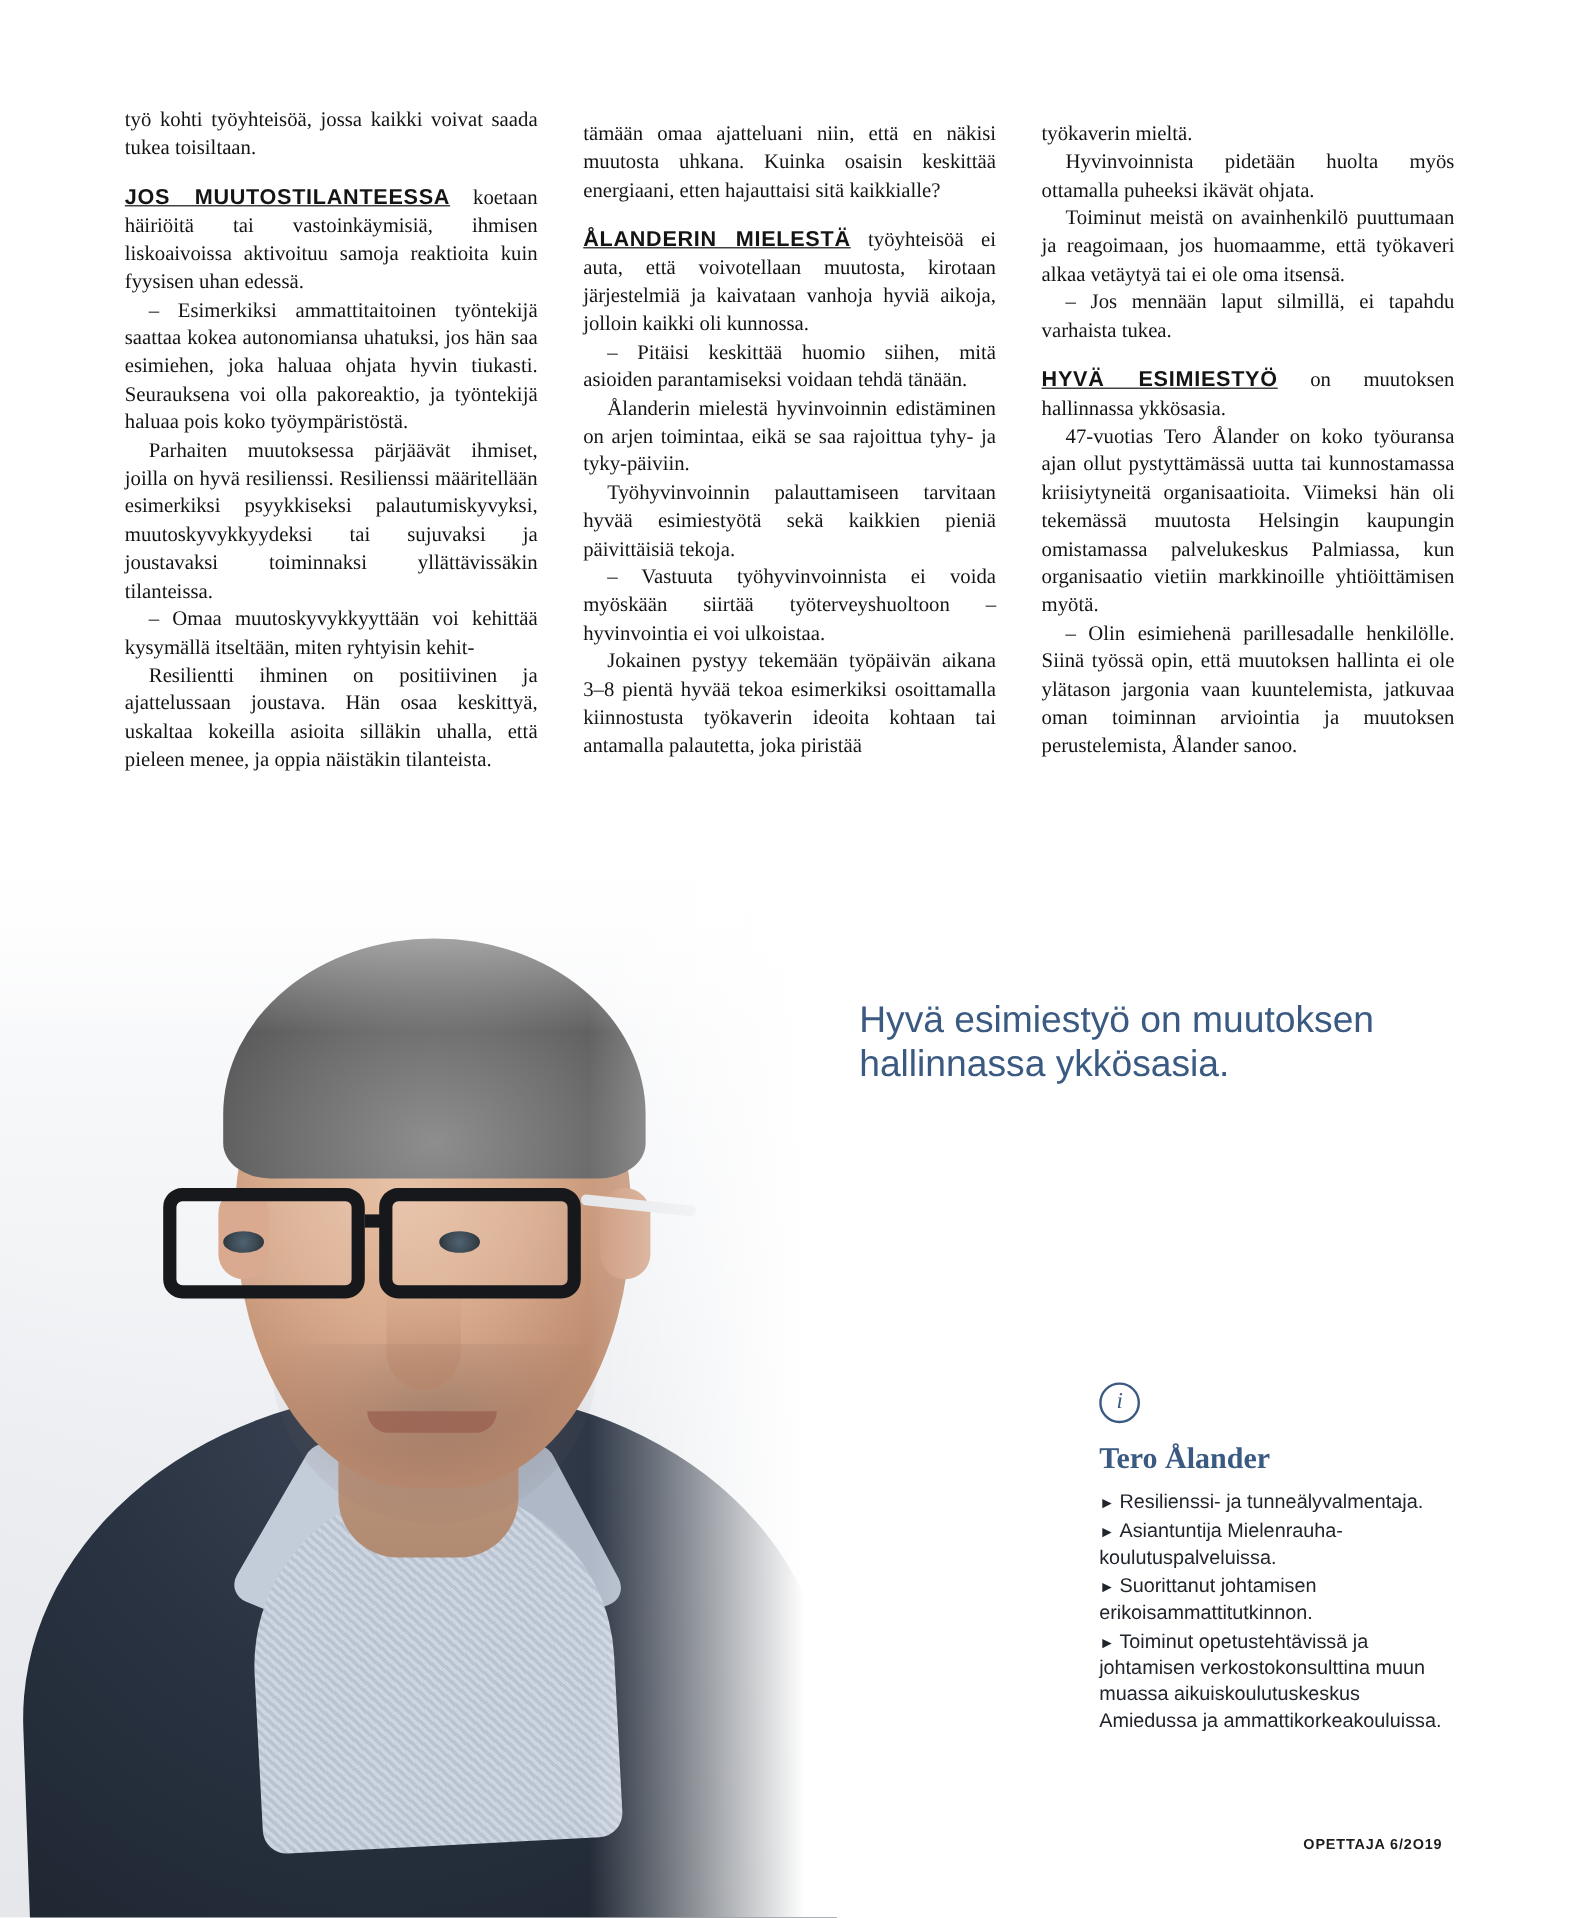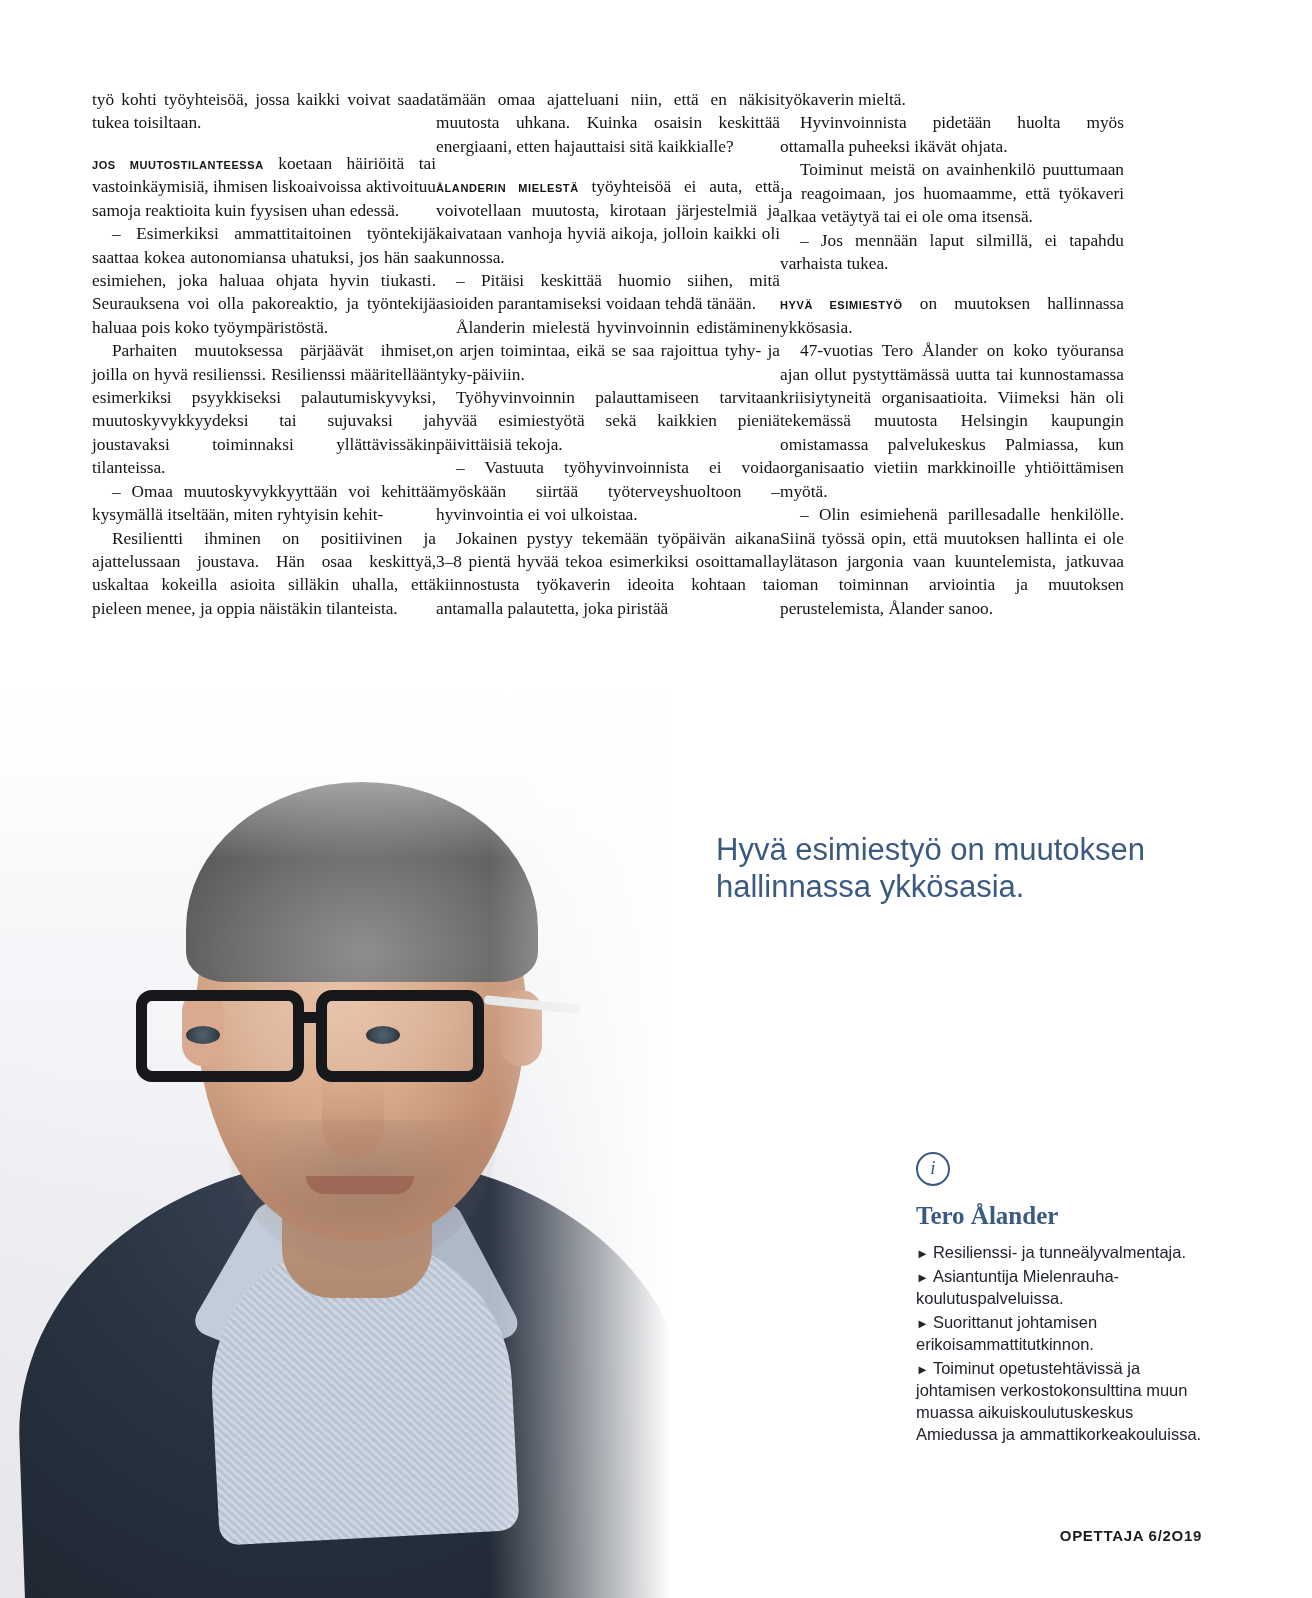--- a/index.html
+++ b/index.html
@@ -13,46 +13,48 @@
     position: relative;
     overflow: hidden;
     font-family: "Liberation Serif", serif;
     color: #1a1a1a;
   }
 
   
   .columns {
     position: absolute;
     top: 88px;
-    left: 92px;
+    left: 104px;
     width: 1108px;
     display: flex;
+    gap: 38px;
     align-items: center;
   }
   .col {
     width: 344px;
   }
   .col p {
     margin: 0;
     font-family: "Liberation Serif", serif;
     font-size: 17.3px;
     line-height: 1.355;
     text-align: justify;
     hyphens: none;
     color: #141414;
   }
   .col p.indent {
     text-indent: 20px;
   }
   .lead-caps {
     font-family: "Liberation Sans", sans-serif;
     font-weight: bold;
-    font-size: 11px;
+    font-size: 18px;
     letter-spacing: 0.6px;
     text-transform: uppercase;
+    text-decoration: underline;
   }
 
   
   .photo-wrap {
     position: absolute;
     left: 0;
     top: 690px;
     width: 700px;
     height: 908px;
     overflow: hidden;
@@ -265,21 +267,21 @@
     font-size: 13px;
     margin-right: 4px;
   }
 
   
   .footer {
     position: absolute;
     right: 110px;
     bottom: 54px;
     font-family: "Liberation Sans", sans-serif;
-    font-size: 15px;
+    font-size: 12px;
     letter-spacing: 0.7px;
     color: #1c1c1c;
     font-weight: bold;
   }
 </style>
 </head>
 <body>
 
 <div class="columns">
 

